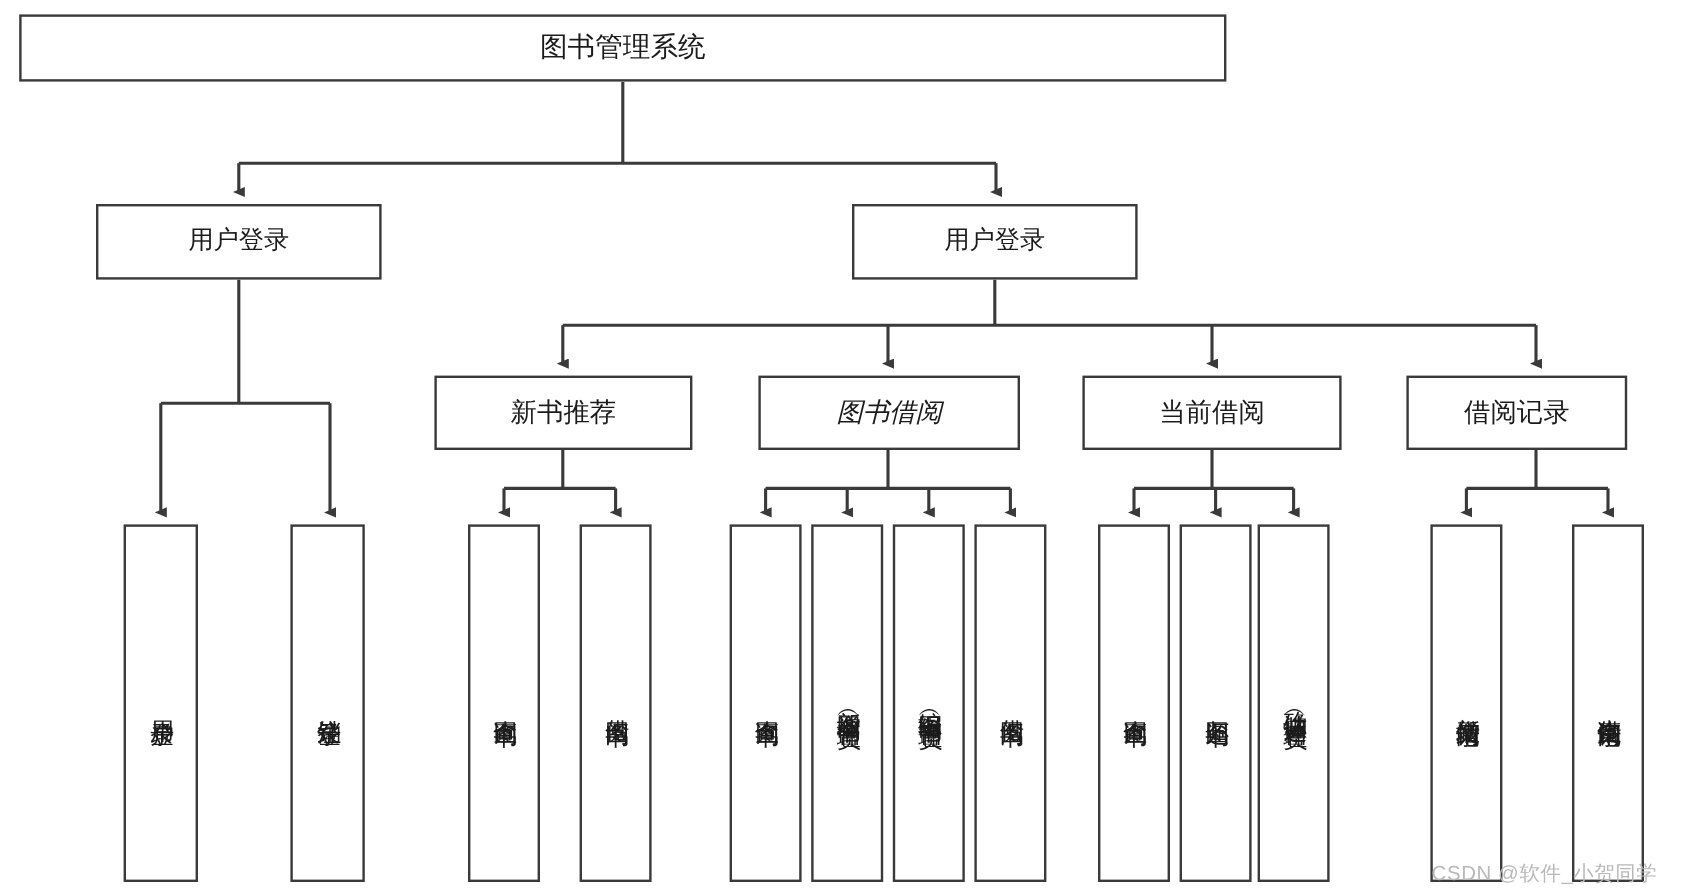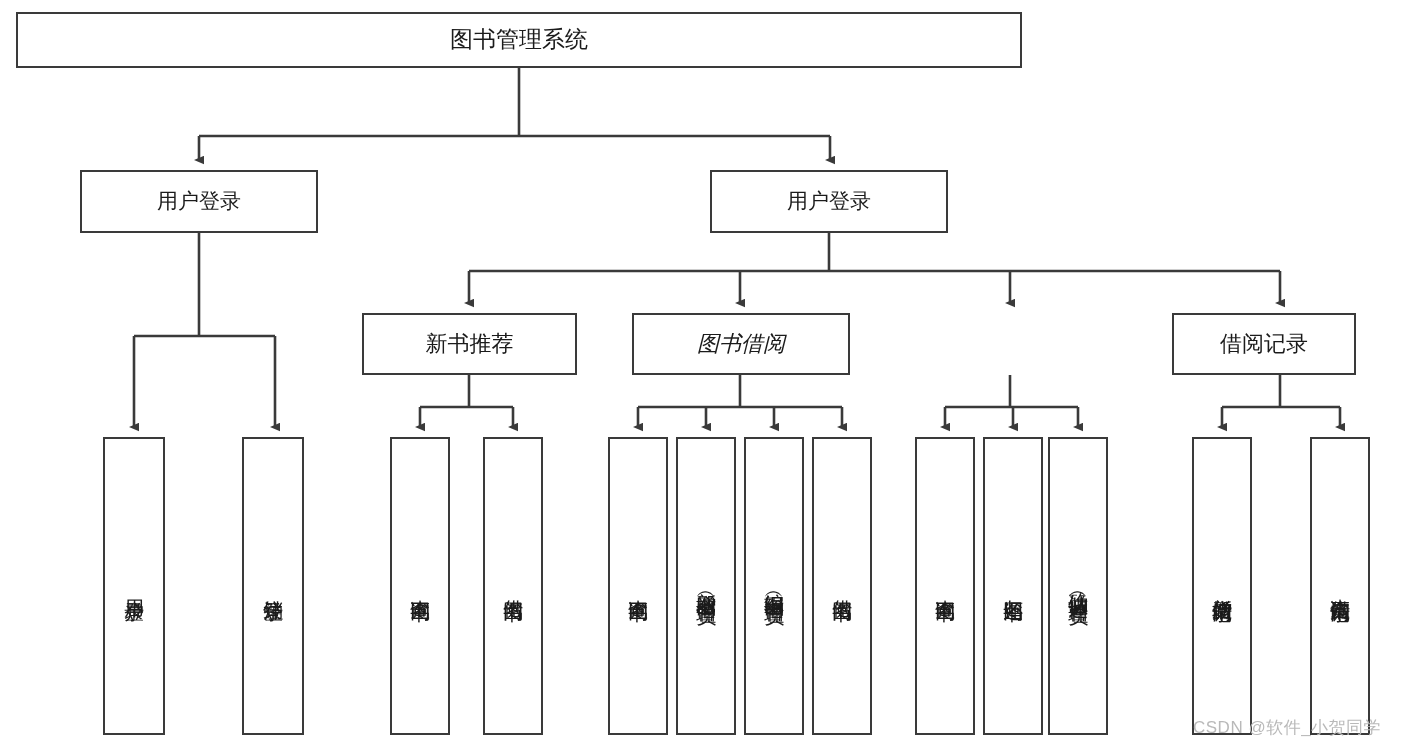--- a/index.html
+++ b/index.html
@@ -123,20 +123,21 @@
     </g>
   </svg>
 
   <div class="node root" style="left: 16px; top: 12px; width: 1006px; height: 56px;">图书管理系统</div>
 
   <div class="node level1" style="left: 80px; top: 170px; width: 238px; height: 63px;">用户登录</div>
   <div class="node level1" style="left: 710px; top: 170px; width: 238px; height: 63px;">用户登录</div>
 
   <div class="node level2" style="left: 362px; top: 313px; width: 215px; height: 62px;">新书推荐</div>
   <div class="node level2" style="left: 632px; top: 313px; width: 218px; height: 62px; font-style: italic;">图书借阅</div>
+  <div class="node level2" style="left: 902px; top: 313px; width: 216px; height: 62px;">当前借阅</div>
   <div class="node level2" style="left: 1172px; top: 313px; width: 184px; height: 62px;">借阅记录</div>
 
   <div class="node leaf" style="left: 103px; top: 437px; width: 62px; height: 298px;">用户登录</div>
   <div class="node leaf" style="left: 242px; top: 437px; width: 62px; height: 298px;">注销登录</div>
   <div class="node leaf" style="left: 390px; top: 437px; width: 60px; height: 298px;">查询图书</div>
   <div class="node leaf" style="left: 483px; top: 437px; width: 60px; height: 298px;">借阅图书</div>
   <div class="node leaf" style="left: 608px; top: 437px; width: 60px; height: 298px;">查询图书</div>
   <div class="node leaf tall" style="left: 676px; top: 437px; width: 60px; height: 298px;">新增图书（管理员）</div>
   <div class="node leaf tall" style="left: 744px; top: 437px; width: 60px; height: 298px;">编辑图书（管理员）</div>
   <div class="node leaf" style="left: 812px; top: 437px; width: 60px; height: 298px;">借阅图书</div>

